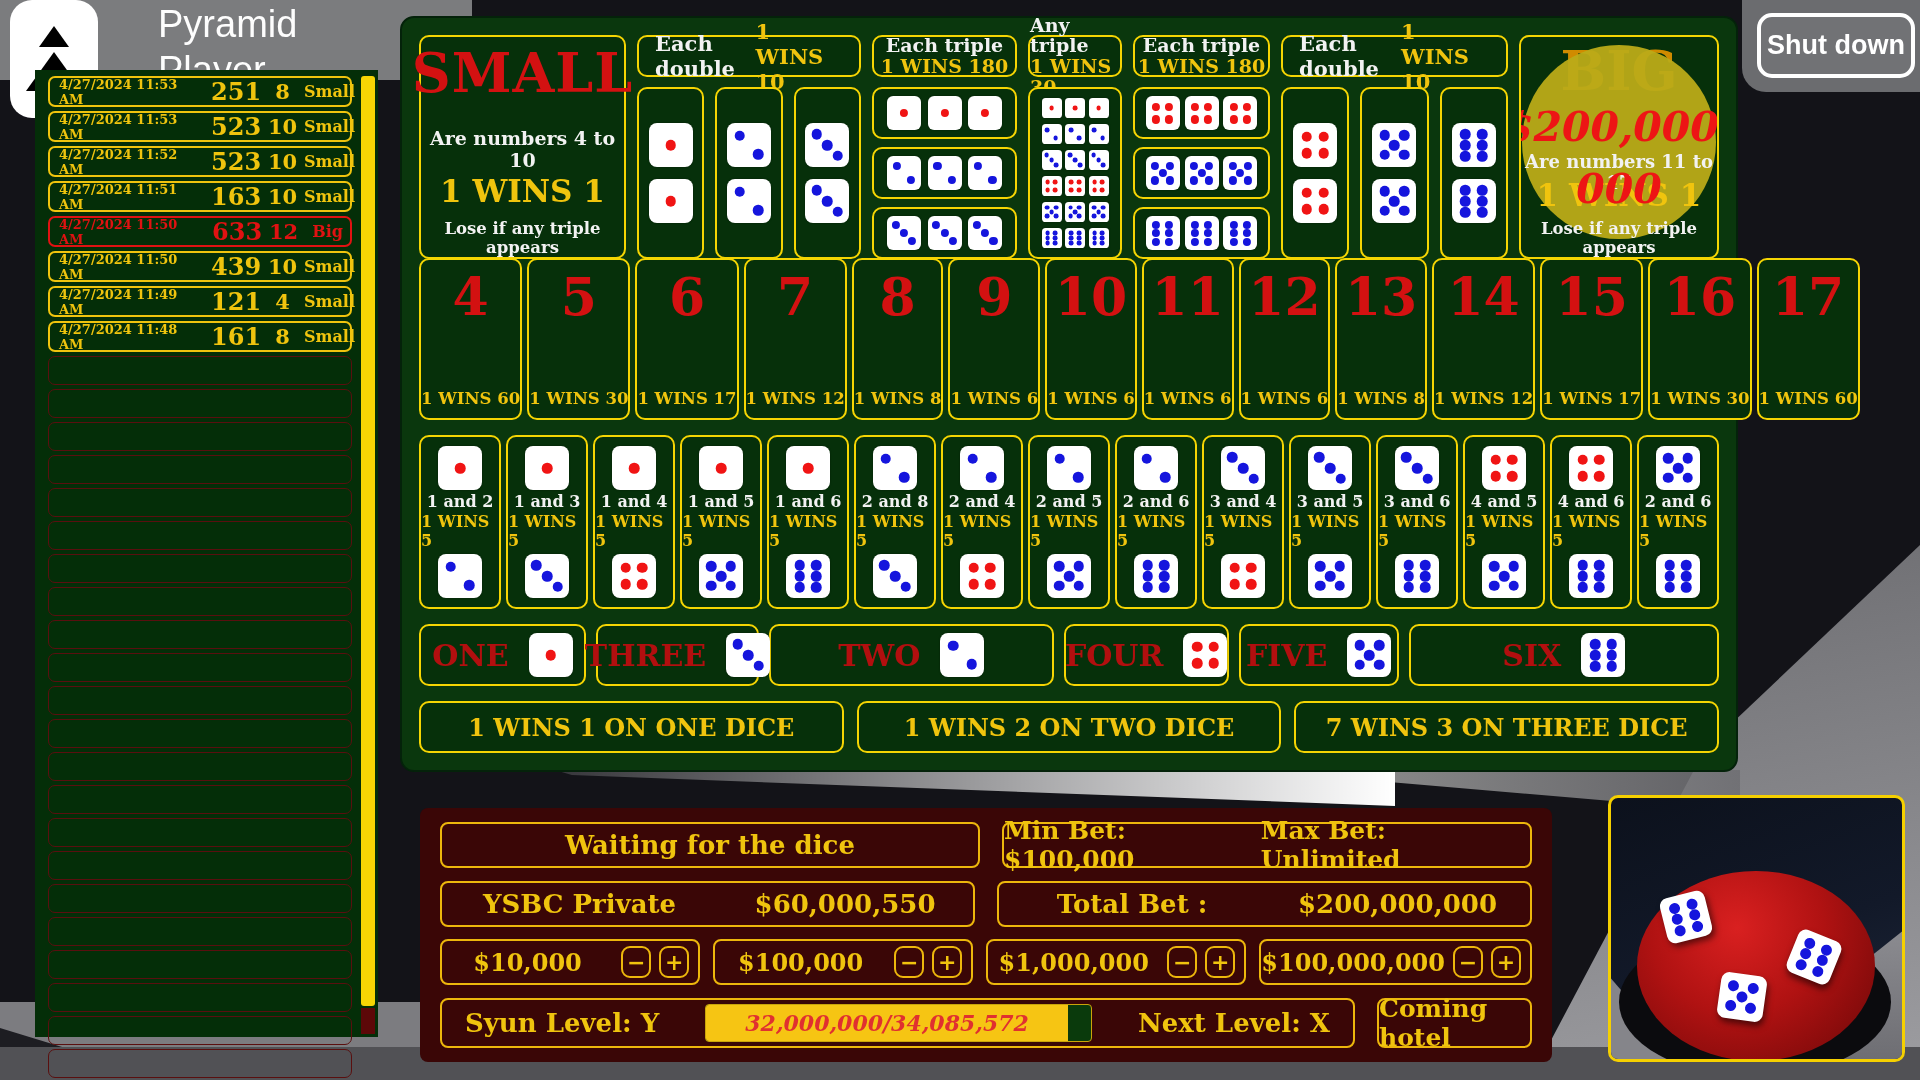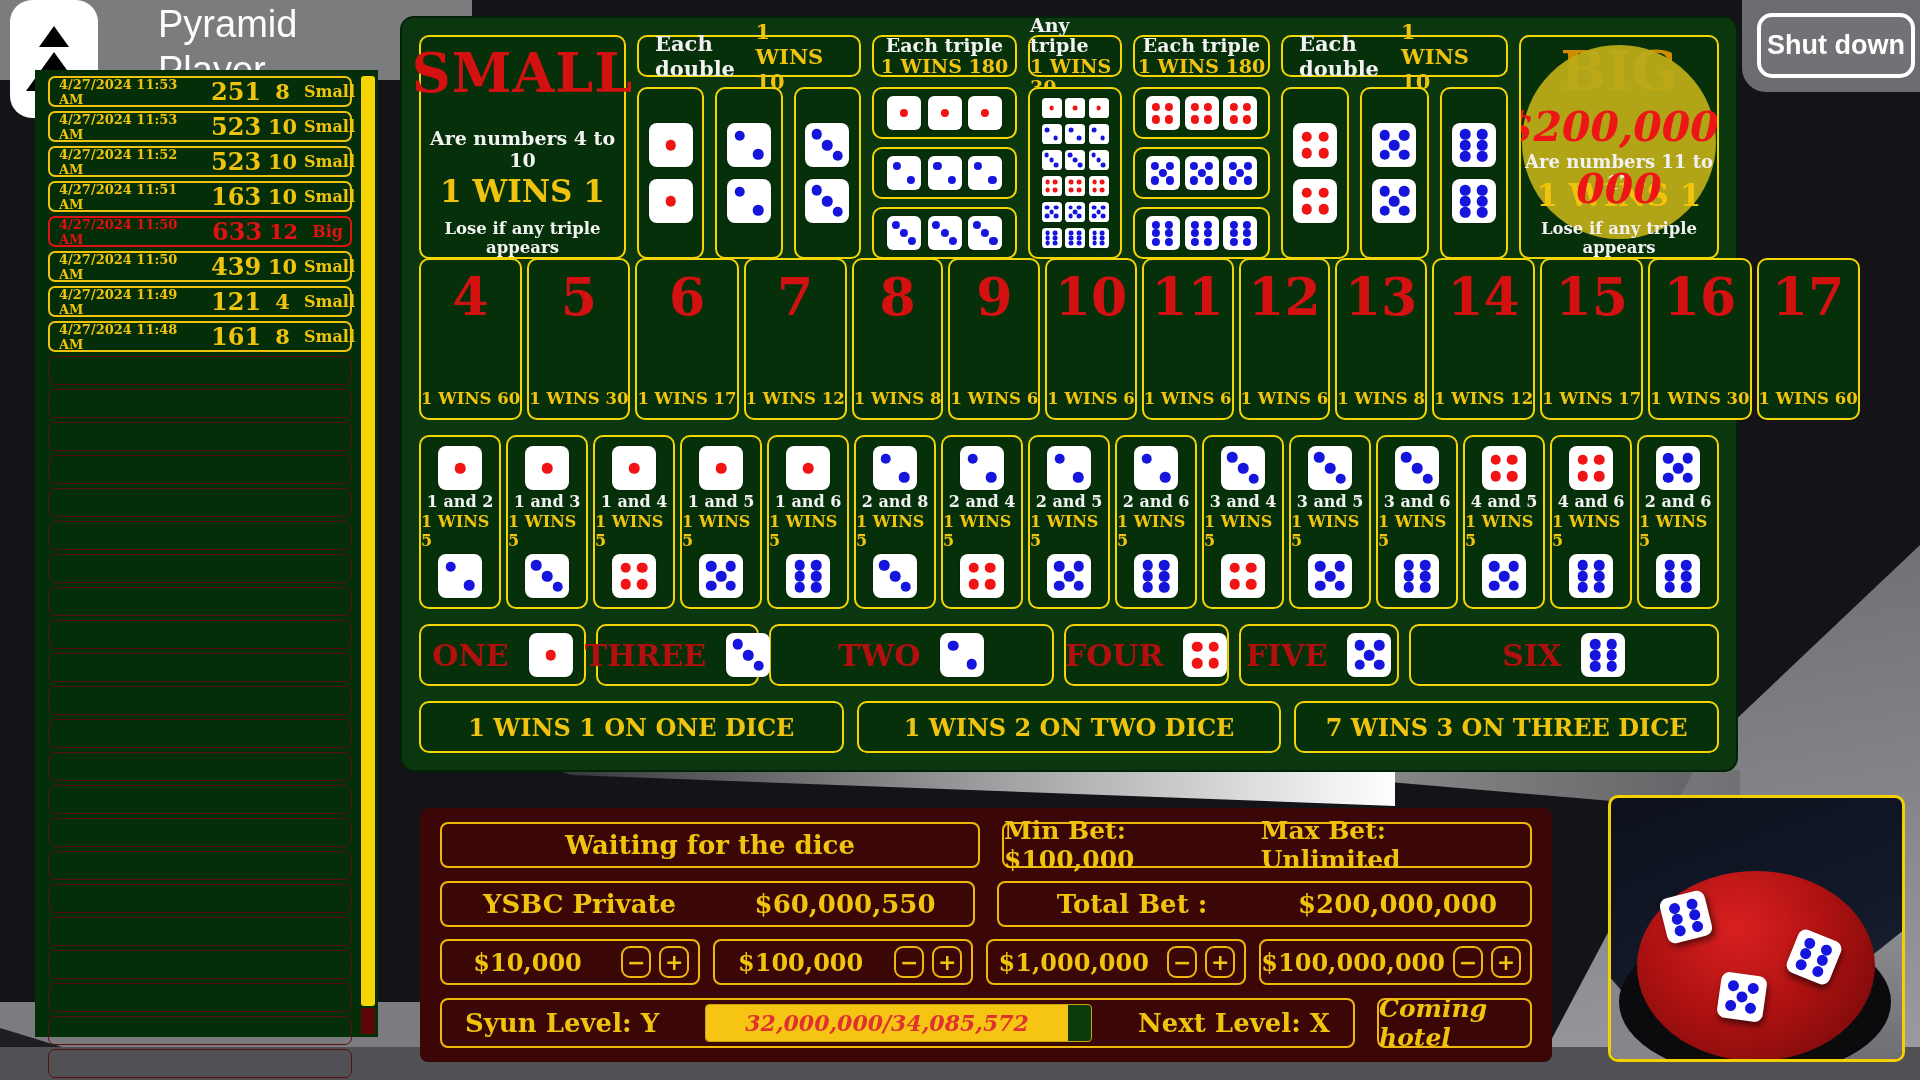--- a/index.html
+++ b/index.html
@@ -108,21 +108,21 @@
   .two-col span:first-child{min-width:200px;text-align:center;}
   .chips-row{gap:13px;}
   .chip-box{flex:1;border:2.5px solid var(--border-gold2);border-radius:8px;display:flex;align-items:center;
             padding:0 9px 0 0;box-sizing:border-box;}
   .chip-box .cv{flex:1;text-align:center;font-size:24px;}
   .pm-btn{width:30px;height:32px;border:2.5px solid var(--border-gold2);border-radius:9px;color:var(--gold);
           font-size:22px;display:flex;align-items:center;justify-content:center;margin-left:8px;flex:none;
           cursor:pointer;box-sizing:border-box;line-height:1;}
   .lastrow{height:50px;}
   .syun{width:915px;justify-content:space-around;}
-  .hotel{flex:1;font-size:25px;cursor:pointer;font-style:italic;}
+  .hotel{flex:1;font-size:25px;cursor:pointer;}
   .progress{position:relative;width:385px;height:36px;background:#0a3a0c;border:1px solid #caa40a;
             border-radius:4px;overflow:hidden;}
   .progress-fill{height:100%;background:#f6c513;}
   .progress-text{position:absolute;left:0;top:0;width:94%;height:100%;display:flex;align-items:center;
                  justify-content:center;color:#e03030;font-size:22px;font-style:italic;}
   
   .cup-panel{position:absolute;left:1608px;top:795px;width:297px;height:267px;border:3.5px solid #f5d000;
              border-radius:10px;box-sizing:border-box;z-index:6;overflow:hidden;
              background:linear-gradient(160deg,#0c111c 0%,#121929 55%,#20283a 100%);}
   .cup-floor-l{position:absolute;left:0;bottom:0;width:70px;height:115px;background:#85858a;

